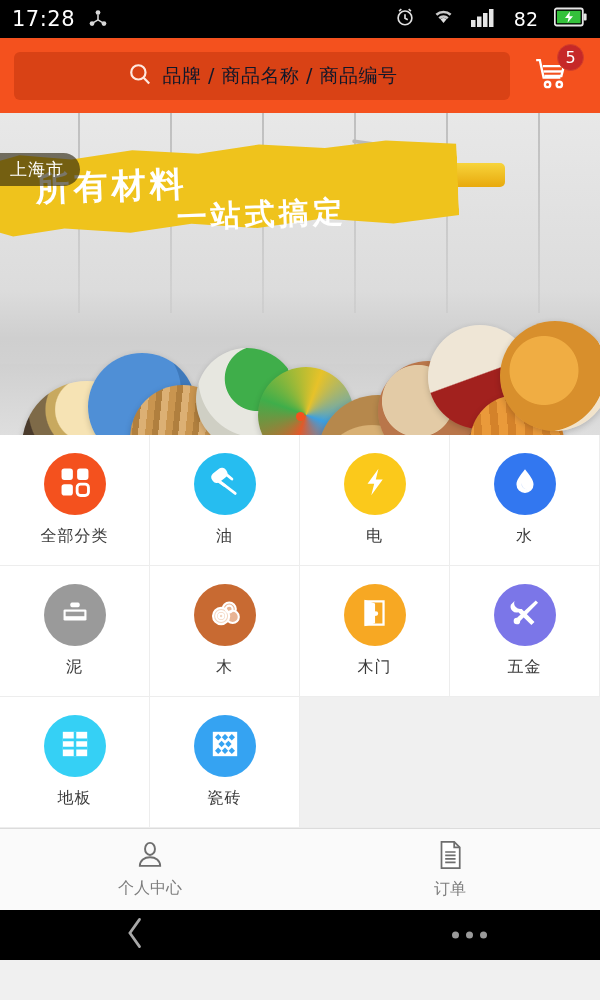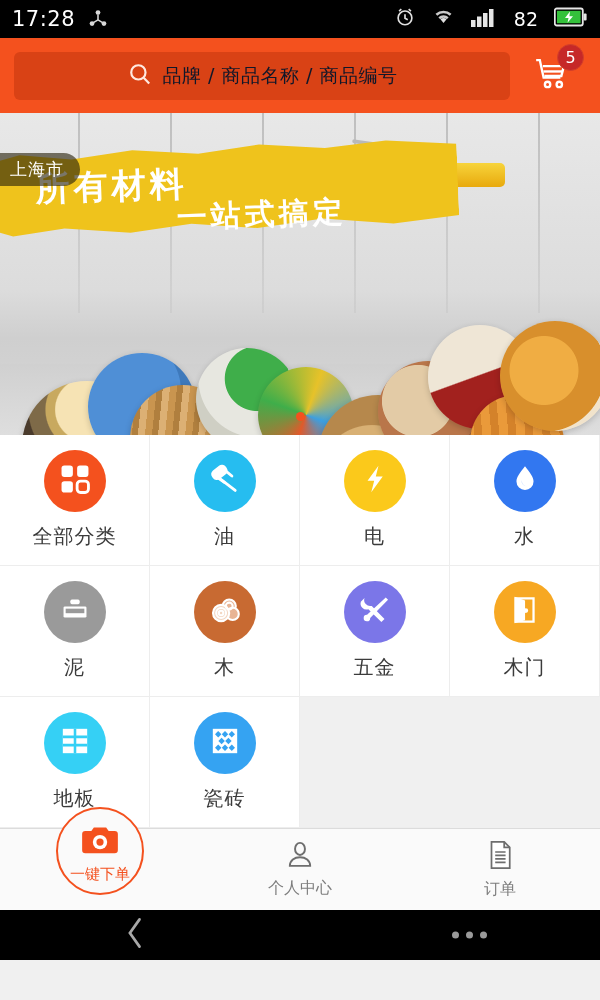--- a/index.html
+++ b/index.html
@@ -108,21 +108,21 @@
     background:#fff; height:131px;
     display:flex; flex-direction:column; align-items:center; justify-content:center;
     border-right:1px solid #ededed; border-bottom:1px solid #ededed;
   }
   .cell.empty { background:#f0f0f0; border-right:none; }
   .cell .circle {
     width:62px; height:62px; border-radius:50%;
     display:flex; align-items:center; justify-content:center;
     margin-bottom:11px;
   }
-  .cell .lbl { font-size:20px; color:#3b3b3b; letter-spacing:1px; }
+  .cell .lbl { font-size:16px; color:#3b3b3b; letter-spacing:1px; }
 
   
   .tabbar {
     flex:0 0 82px; background:#fafafa; border-top:1px solid #dcdcdc;
     display:flex; position:relative; z-index:4;
   }
   .tab { flex:1; display:flex; flex-direction:column; align-items:center;
     justify-content:center; gap:5px; position:relative; }
   .tab .tl { font-size:16px; color:#7d7d7d; }
   .tab.active .tl { color:#f4511e; }
@@ -349,42 +349,42 @@
               <circle cx="9.4" cy="14" r="3.3"></circle>
                 <circle cx="9.4" cy="14" r="1.5"></circle>
               <circle cx="14.8" cy="9.4" r="2.3"></circle>
             </svg>
           </span>
         </span>
         <span class="lbl">木</span>
       </div>
 
       <div class="cell">
-        <span class="circle" style="background:#7b76e8">
-          <span>
-            <svg width="34" height="34" viewBox="0 0 24 24" fill="#fff">
-              <path d="M4.6 3.5a4.3 4.3 0 0 0 5.1 5.6l9 9.2-2.2 2.2-9.2-9A4.3 4.3 0 0 1 2 6.1z"></path>
-              <path d="M19.6 3.2 L21.2 4.8 L8.6 17.6 a2.3 2.3 0 1 1 -2.2-2.2z"></path>
-            </svg>
-          </span>
-        </span>
-        <span class="lbl">五金</span>
-      </div>
-
-      <div class="cell">
         <span class="circle" style="background:#f7a823">
           <span>
             <svg width="32" height="34" viewBox="0 0 24 24" fill="none" stroke="#fff" stroke-width="1.7">
               <path d="M5 3.2h13.4v17.6H5z"></path>
               <path d="M5 3.2 L11.2 5.4 v13.6 L5 20.8z" fill="#fff"></path>
               <circle cx="12.6" cy="12.4" r="0.95" fill="#fff"></circle>
             </svg>
           </span>
         </span>
         <span class="lbl">木门</span>
+      </div>
+
+      <div class="cell">
+        <span class="circle" style="background:#7b76e8">
+          <span>
+            <svg width="34" height="34" viewBox="0 0 24 24" fill="#fff">
+              <path d="M4.6 3.5a4.3 4.3 0 0 0 5.1 5.6l9 9.2-2.2 2.2-9.2-9A4.3 4.3 0 0 1 2 6.1z"></path>
+              <path d="M19.6 3.2 L21.2 4.8 L8.6 17.6 a2.3 2.3 0 1 1 -2.2-2.2z"></path>
+            </svg>
+          </span>
+        </span>
+        <span class="lbl">五金</span>
       </div>
 
       <div class="cell">
         <span class="circle" style="background:#35d0f5">
           <span>
             <svg width="34" height="34" viewBox="0 0 24 24">
               <rect x="3.4" y="3.4" width="17.2" height="17.2" fill="#fff"></rect>
               <g stroke="#35d0f5" stroke-width="1.8">
                 <path d="M12 3.4v17.2M3.4 9.1h17.2M3.4 14.9h17.2"></path>
               </g>
@@ -417,32 +417,20 @@
 
 
       <div class="cell empty"></div>
     </div>
   </div>
 
   <div class="tabbar">
 
 
 
-    <div class="tab center">
-      <div class="center-btn">
-        <span>
-          <svg width="40" height="33" viewBox="0 0 30 24" fill="#f4511e">
-            <path d="M10.4 2.2h9.2l1.9 2.6H26a2.4 2.4 0 0 1 2.4 2.4v12A2.4 2.4 0 0 1 26 21.6H4A2.4 2.4 0 0 1 1.6 19.2v-12A2.4 2.4 0 0 1 4 4.8h4.5z"></path>
-            <circle cx="15" cy="13.2" r="5.4" fill="#fff"></circle>
-            <circle cx="15" cy="13.2" r="2.7" fill="#f4511e"></circle>
-          </svg>
-        </span>
-        <span class="tl">一键下单</span>
-      </div>
-    </div>
 
     <div class="tab">
       <span>
         <svg width="30" height="29" viewBox="0 0 24 24" fill="none" stroke="#6e6e6e" stroke-width="1.6">
           <ellipse cx="12" cy="7.4" rx="4.1" ry="5"></ellipse>
           <path d="M3.6 21.4c0-4.6 3.8-7.2 8.4-7.2s8.4 2.6 8.4 7.2z"></path>
         </svg>
       </span>
       <span class="tl">个人中心</span>
     </div>

